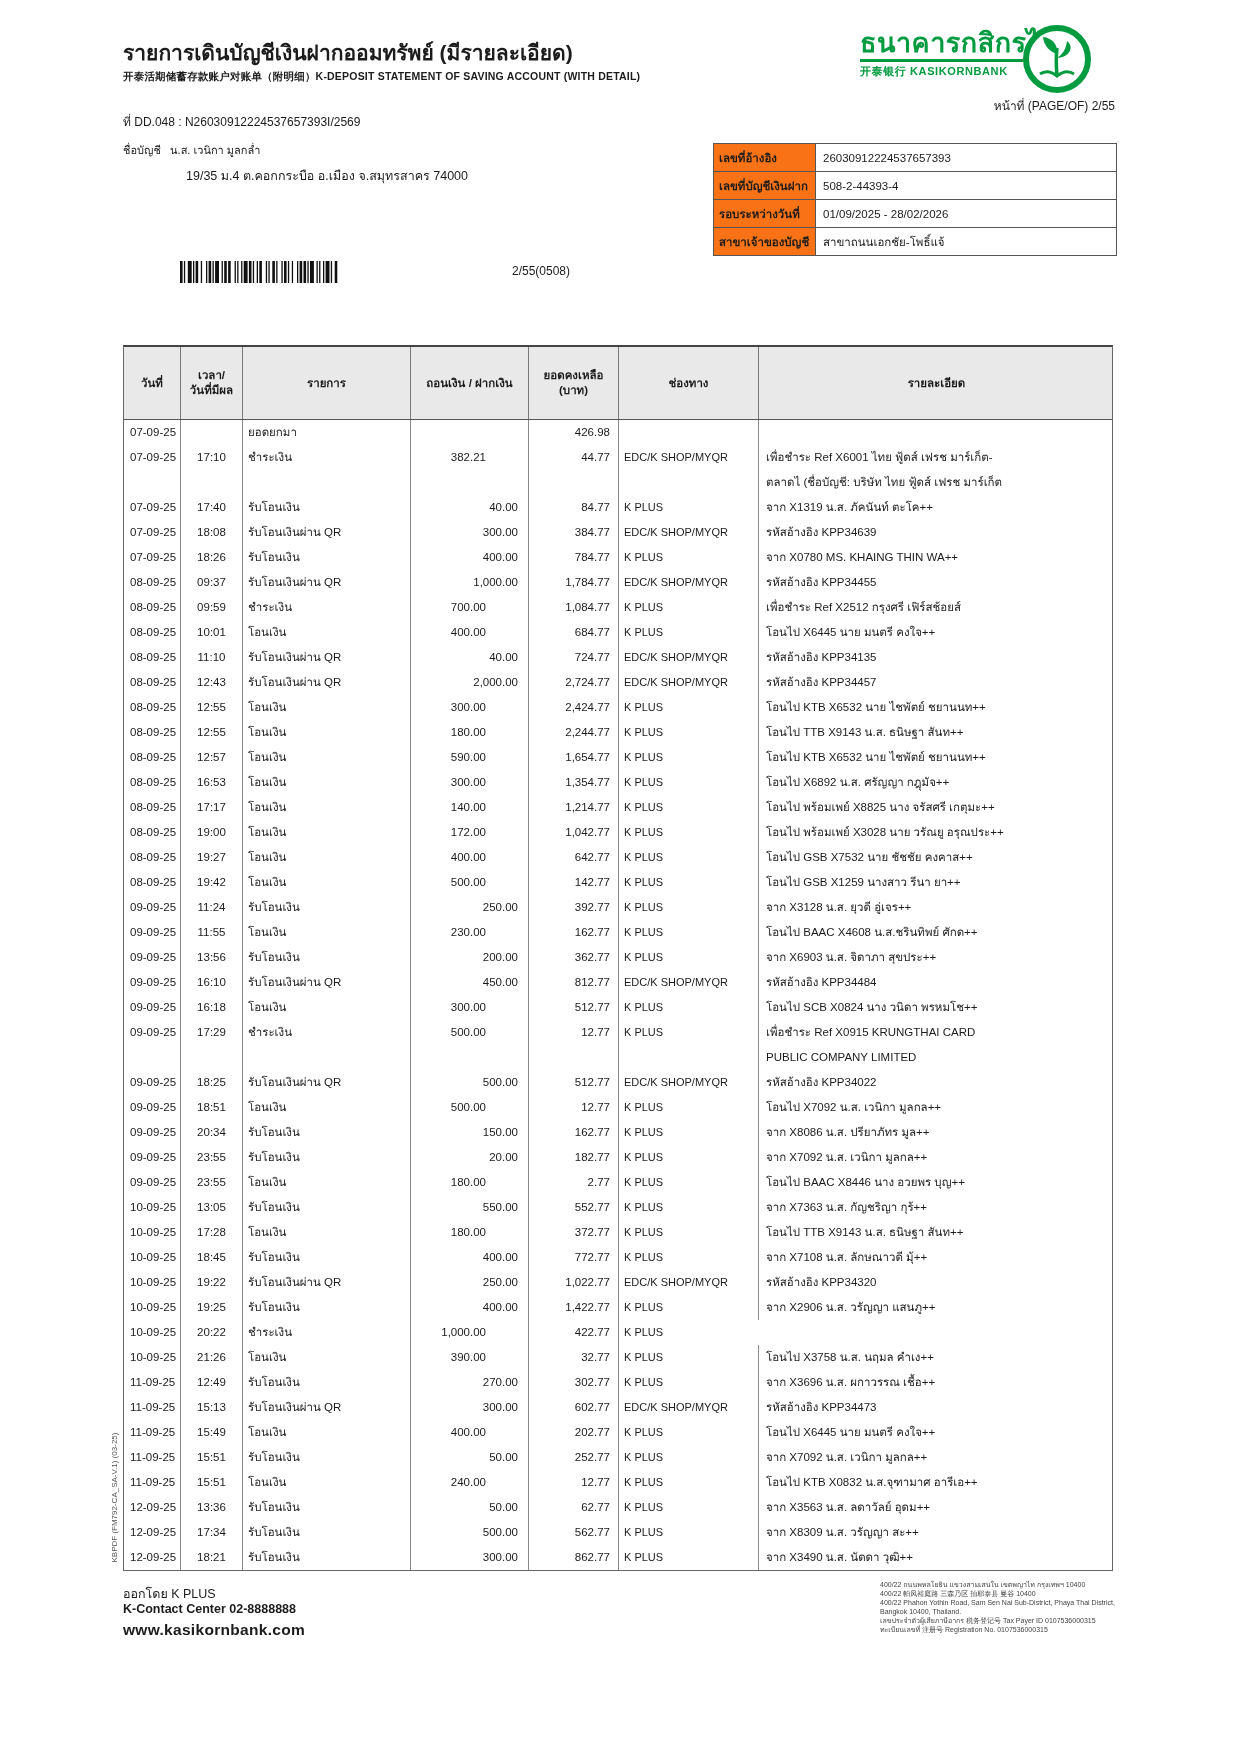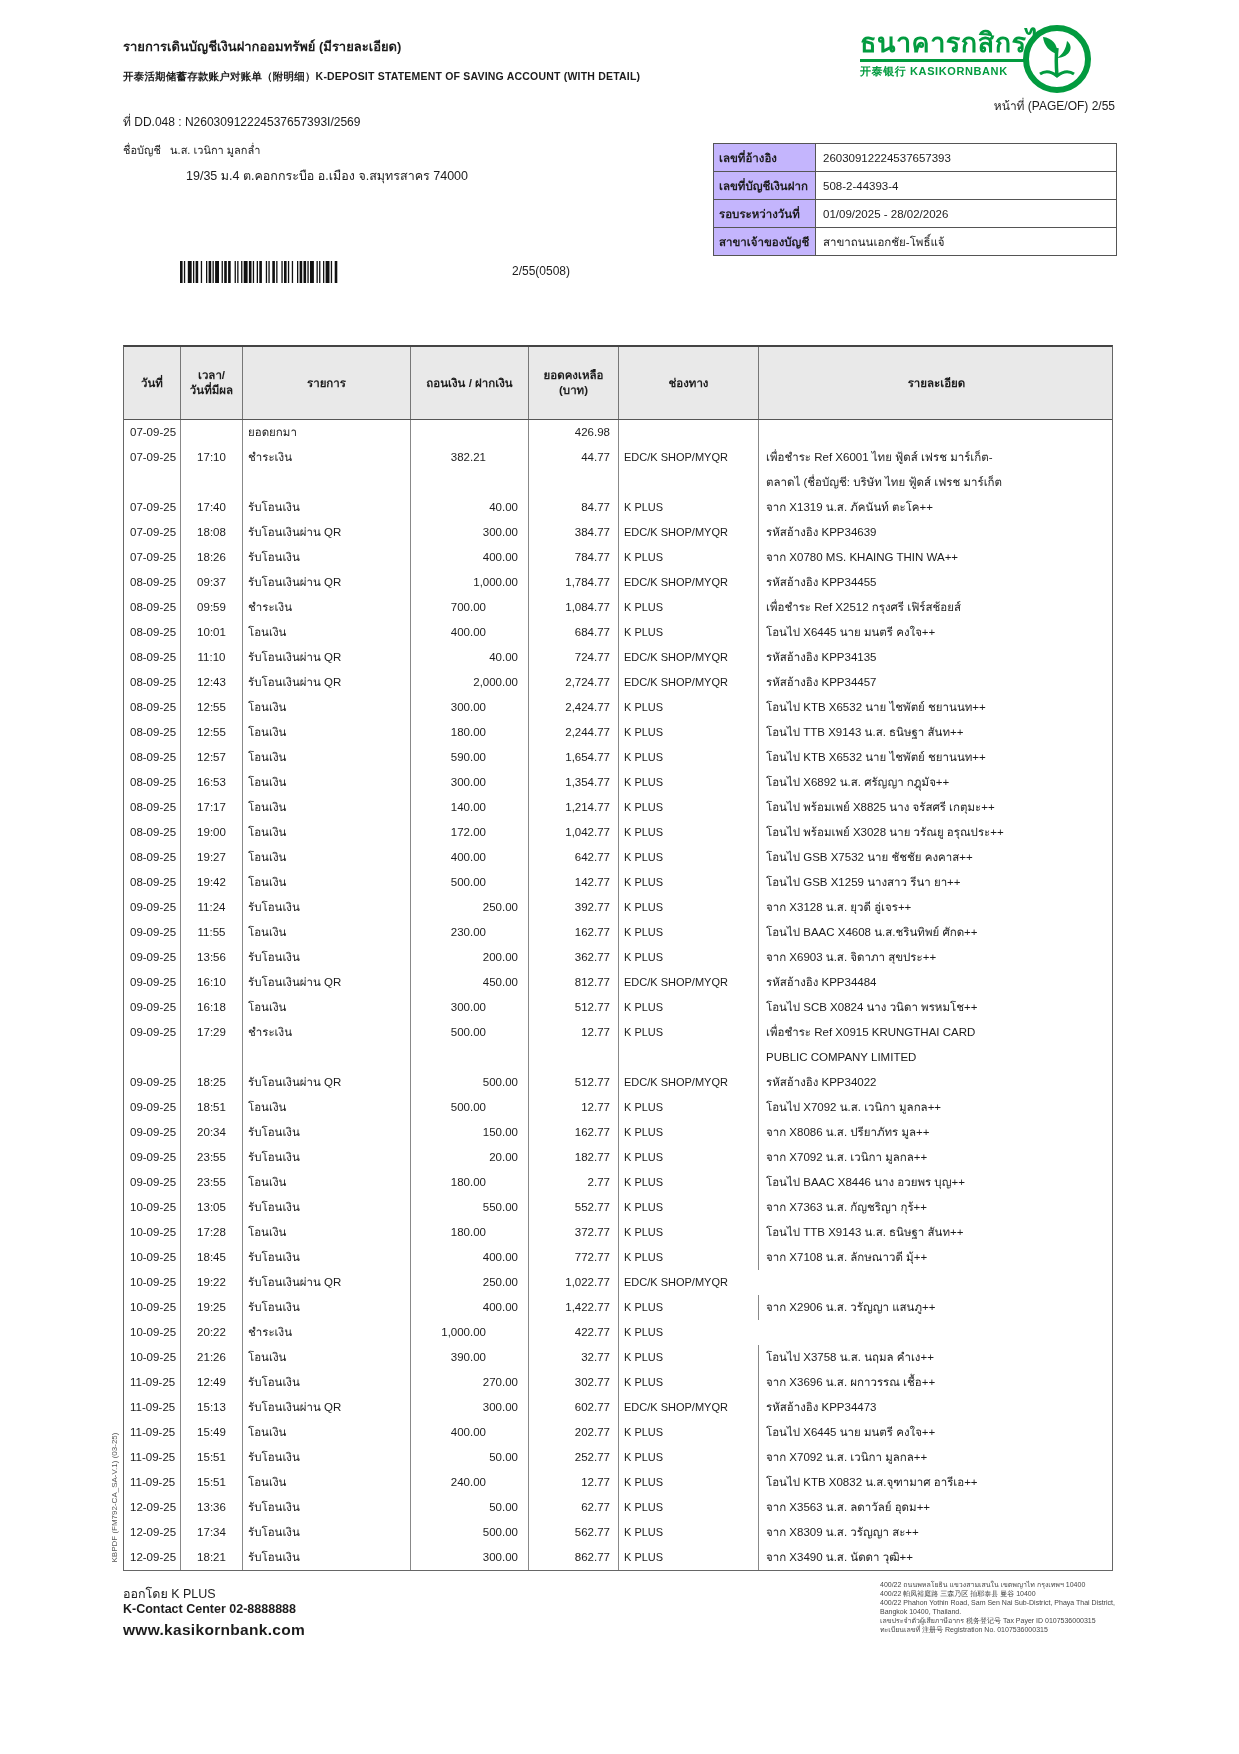--- a/index.html
+++ b/index.html
@@ -1,36 +1,36 @@
 <!DOCTYPE html>
 <html><head>
 <meta charset="utf-8">
 <style>
   html,body{margin:0;padding:0;background:#9a9a9a;}
   .page{position:relative;width:1239px;height:1754px;margin:0 auto;background:#ffffff;
         font-family:"Liberation Sans","DejaVu Sans",sans-serif;color:#1c1c1c;overflow:hidden;}
   .abs{position:absolute;}
 
   
-  .doc-title{left:123px;top:36px;font-size:13px;font-weight:bold;}
+  .doc-title{left:123px;top:36px;font-size:21px;font-weight:bold;}
   .doc-subtitle{left:123px;top:70px;font-size:10.5px;font-weight:bold;letter-spacing:.2px;}
   .brand{left:860px;top:28px;width:255px;}
   .brand-thai{font-size:27px;font-weight:bold;color:var(--green);line-height:30px;letter-spacing:.5px;}
   .brand-rule{height:3px;background:var(--green);margin:1px 0 2px 0;width:198px;}
   .brand-sub{font-size:11px;font-weight:bold;color:var(--green);letter-spacing:.6px;}
   .logo-badge{left:1022px;top:24px;}
   .page-of{left:815px;top:96px;width:300px;text-align:right;font-size:12px;}
   .doc-no{left:123px;top:112px;font-size:12px;}
   .acct-line{left:123px;top:141px;font-size:11px;}
   .acct-addr{left:186px;top:166px;font-size:12.5px;}
 
   
   .info-box{left:713px;top:143px;width:402px;border:1px solid #555;border-bottom:none;font-size:11.5px;}
   .info-row{display:flex;height:27px;border-bottom:1px solid #555;}
-  .info-label{width:102px;background:#c4b5fd;border-right:1px solid #555;display:flex;align-items:center;
+  .info-label{width:102px;background:#f97316;border-right:1px solid #555;display:flex;align-items:center;
               padding-left:5px;box-sizing:border-box;font-weight:bold;}
   .info-value{flex:1;display:flex;align-items:center;padding-left:7px;text-align:right;}
 
   
   .barcode{left:180px;top:261px;width:204px;height:22px;}
   .barcode-caption{left:512px;top:264px;font-size:12px;}
 
   
   .stmt{left:123px;top:345px;width:990px;border:1px solid #666;border-top:2px solid #444;box-sizing:border-box;font-size:11.5px;}
   .hdr{display:grid;grid-template-columns:57px 62px 168px 118px 90px 140px 355px;height:73px;
@@ -601,20 +601,23 @@
         </div>
         <div class="trow">
           <div class="c-date">10-09-25</div>
           <div class="c-time">19:22</div>
           <div class="c-txn">รับโอนเงินผ่าน QR</div>
           <div class="c-amt">
             <span class="d">250.00</span>
           </div>
           <div class="c-bal">1,022.77</div>
           <div class="c-ch">EDC/K SHOP/MYQR</div>
+          <div class="c-det">
+            <div>รหัสอ้างอิง KPP34320</div>
+          </div>
         </div>
         <div class="trow">
           <div class="c-date">10-09-25</div>
           <div class="c-time">19:25</div>
           <div class="c-txn">รับโอนเงิน</div>
           <div class="c-amt">
             <span class="d">400.00</span>
           </div>
           <div class="c-bal">1,422.77</div>
           <div class="c-ch">K PLUS</div>

